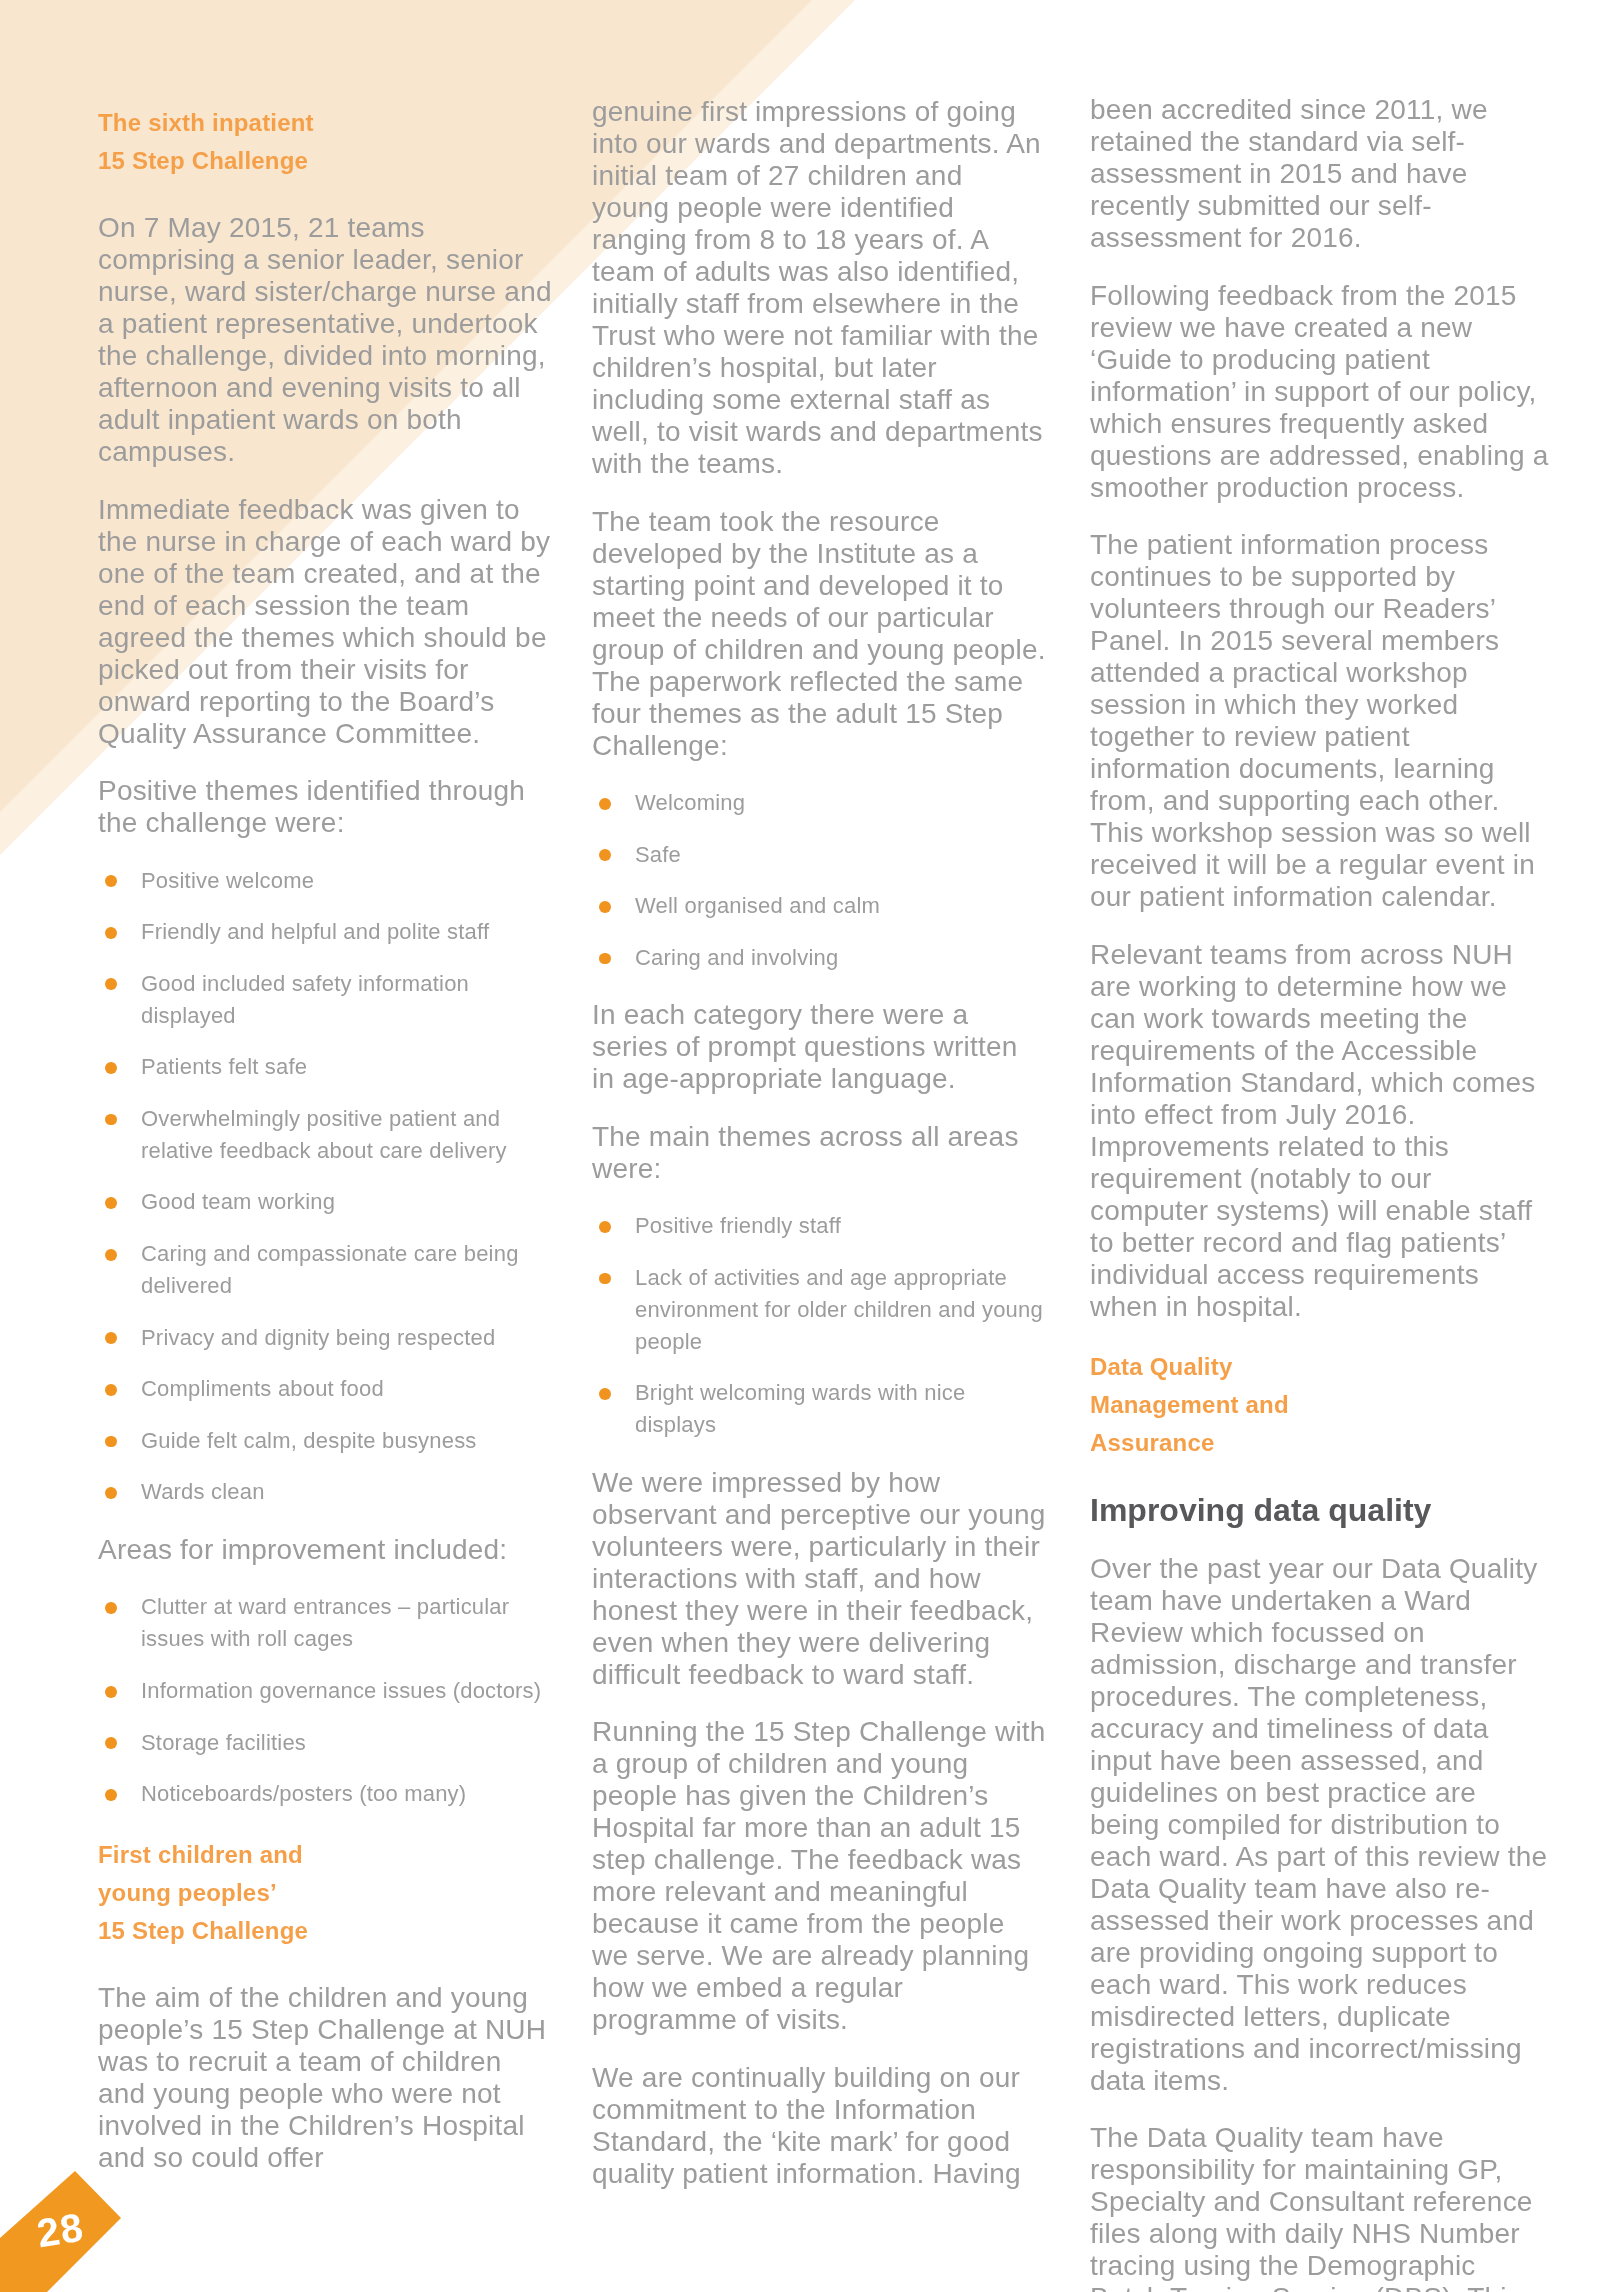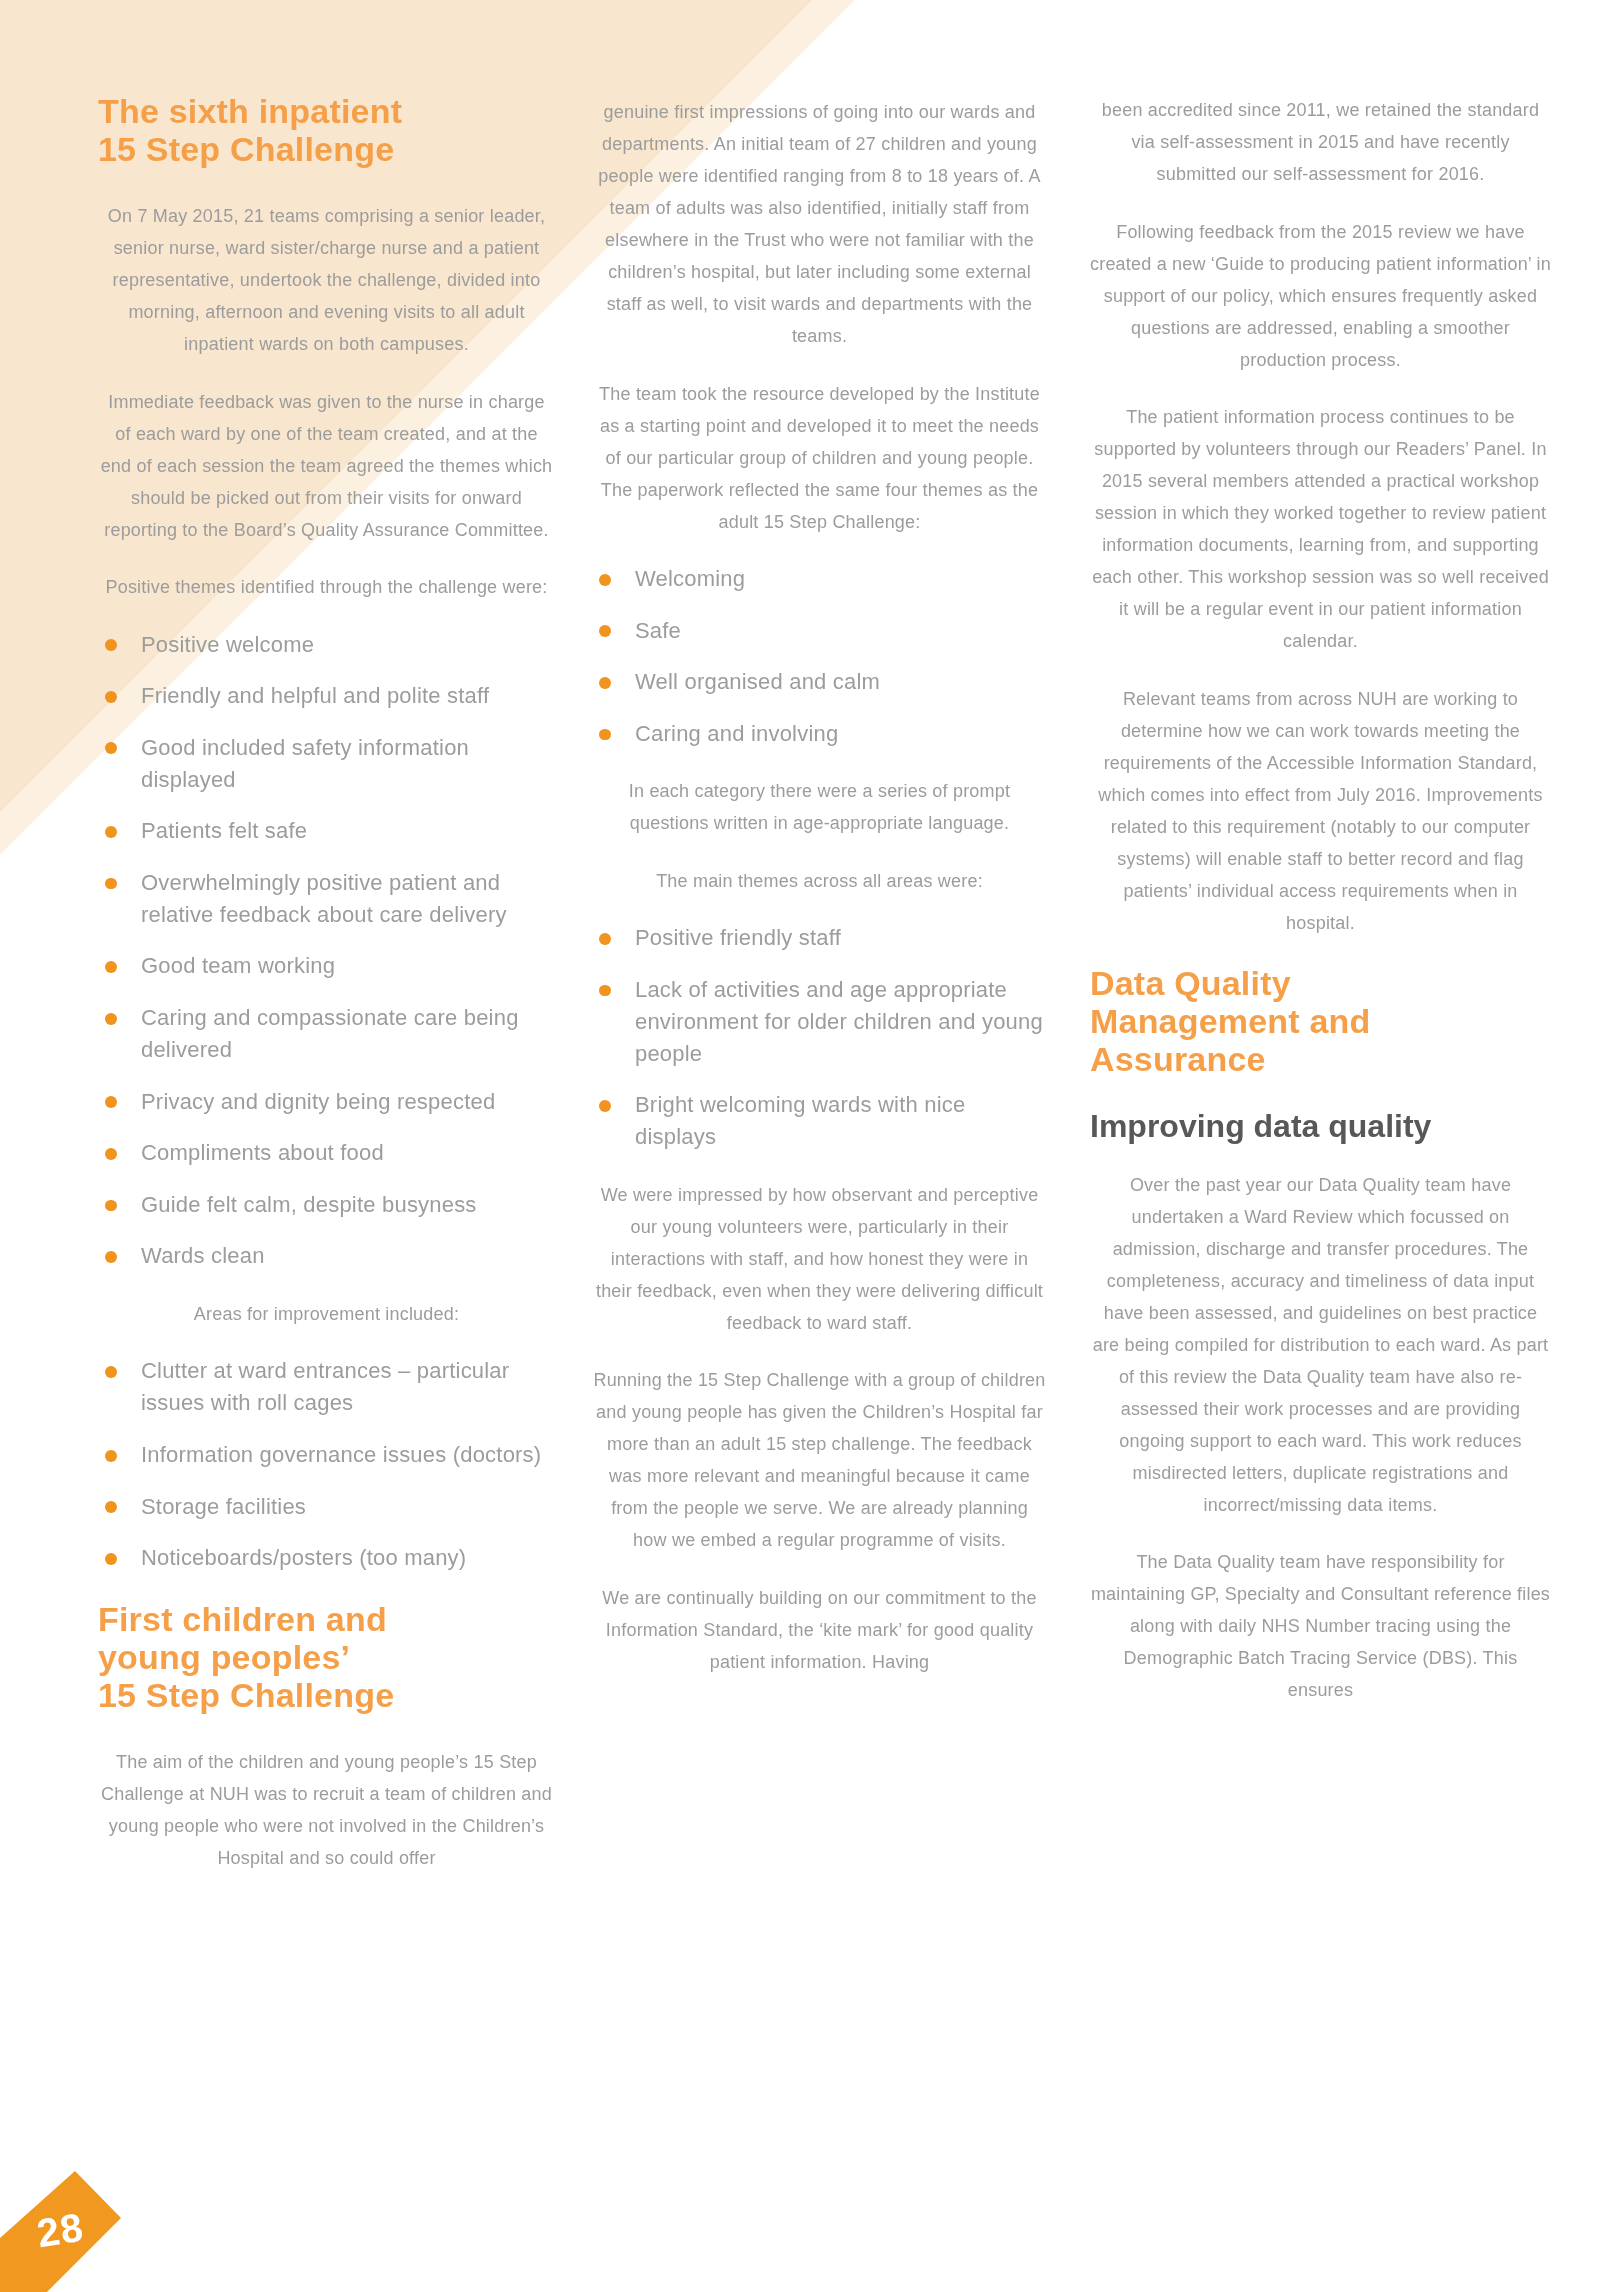--- a/index.html
+++ b/index.html
@@ -13,31 +13,30 @@
   .bg-triangle{position:absolute;left:0;top:0;width:1621px;height:2293px;pointer-events:none;}
   .bg-triangle.light{clip-path:polygon(0 0,855px 0,0 855px);background:#fcf0e1;}
   .bg-triangle.dark{clip-path:polygon(0 0,812px 0,0 812px);background:#f8e6cf;}
 
   .column{position:absolute;}
   .col-0{left:98px;top:88px;width:457px;}
   .col-1{left:592px;top:96px;width:455px;}
   .col-2{left:1090px;top:94px;width:461px;}
 
   .column p{
-    font-size:18px;line-height:32px;
+    font-size:28px;line-height:32px;
     color:#9c9c9c;
     margin:0 0 25.5px 0;
     letter-spacing:0.2px;
-    text-align:center;
   }
   .column h2{
-    font-size:34px;line-height:38px;
+    font-size:24px;line-height:38px;
     color:#f5a049;
     font-weight:bold;
-    margin:4px 0 32px 0;
+    margin:16px 0 32px 0;
     white-space:pre-line;
     letter-spacing:0.2px;
   }
   .column h2.not-first{margin-top:7.8px;}
   .column h3{
     font-size:32px;line-height:33px;
     color:#58585a;
     font-weight:bold;
     margin:2px 0 25.5px 0;
   }

